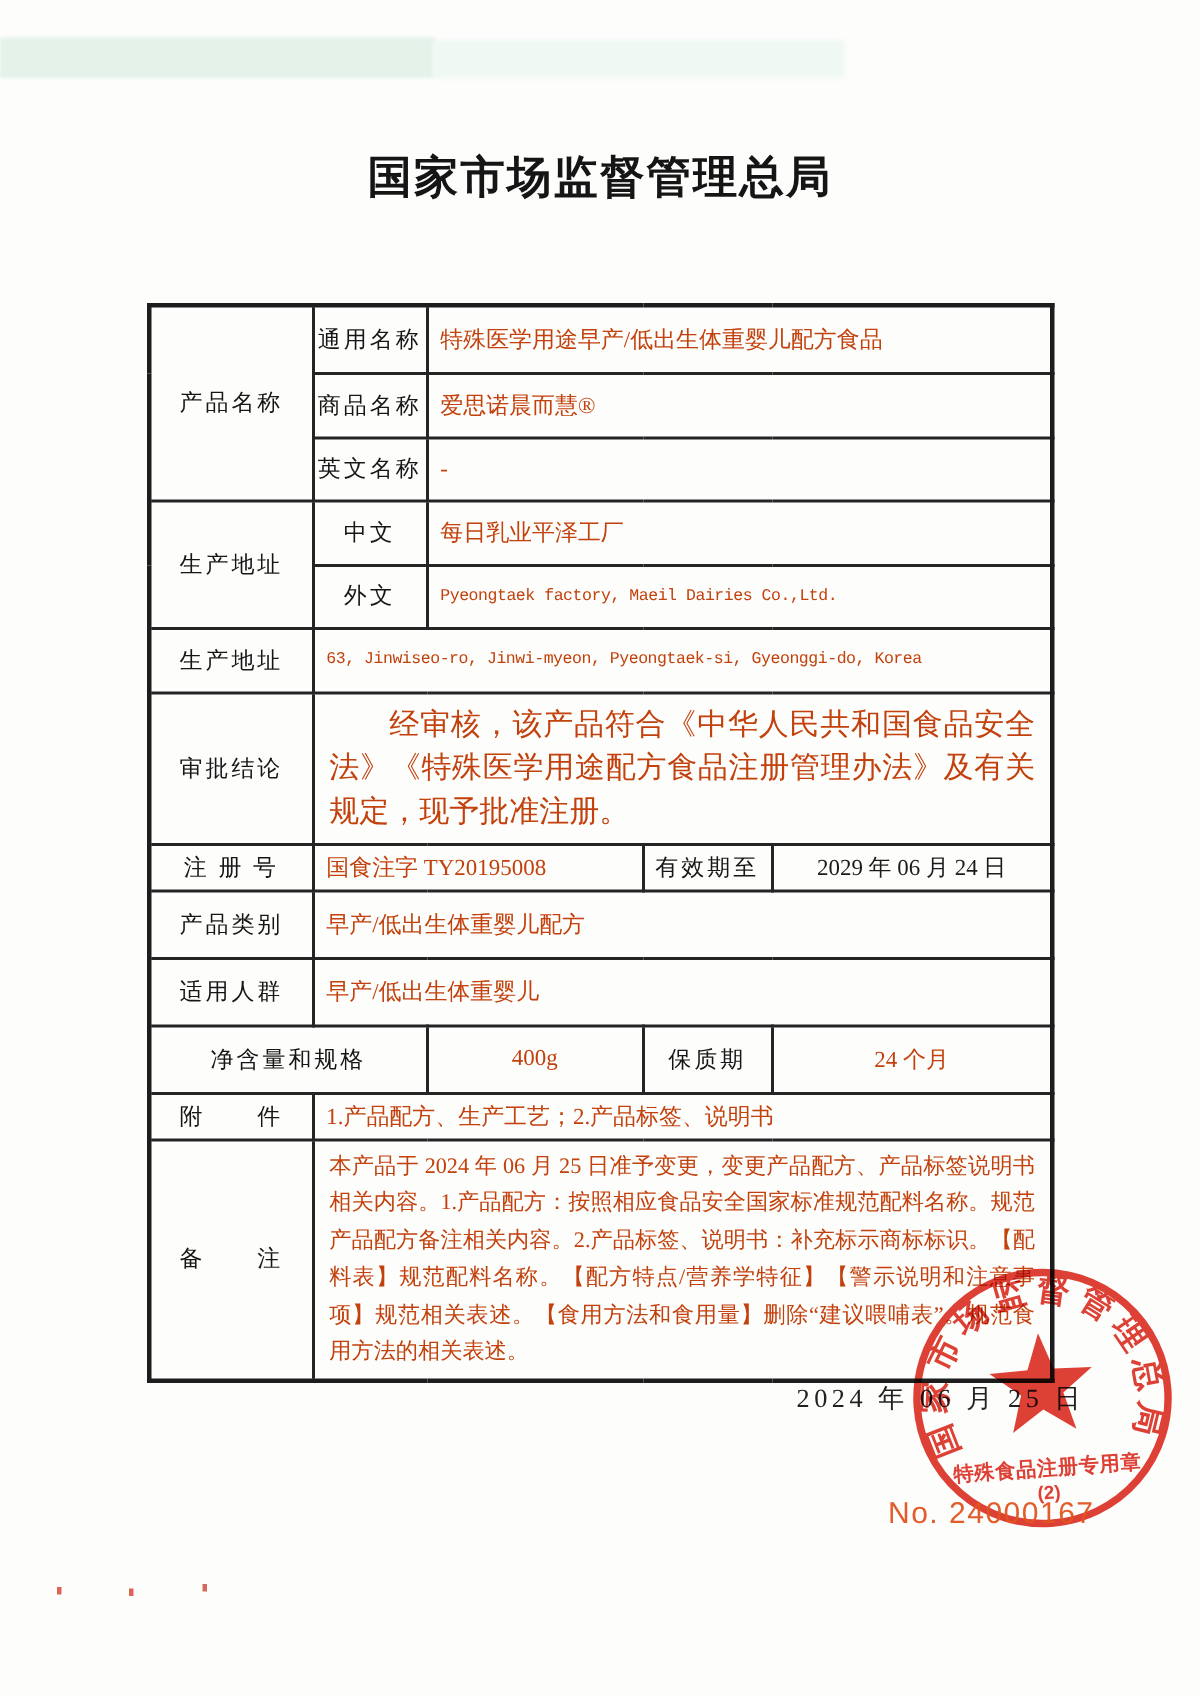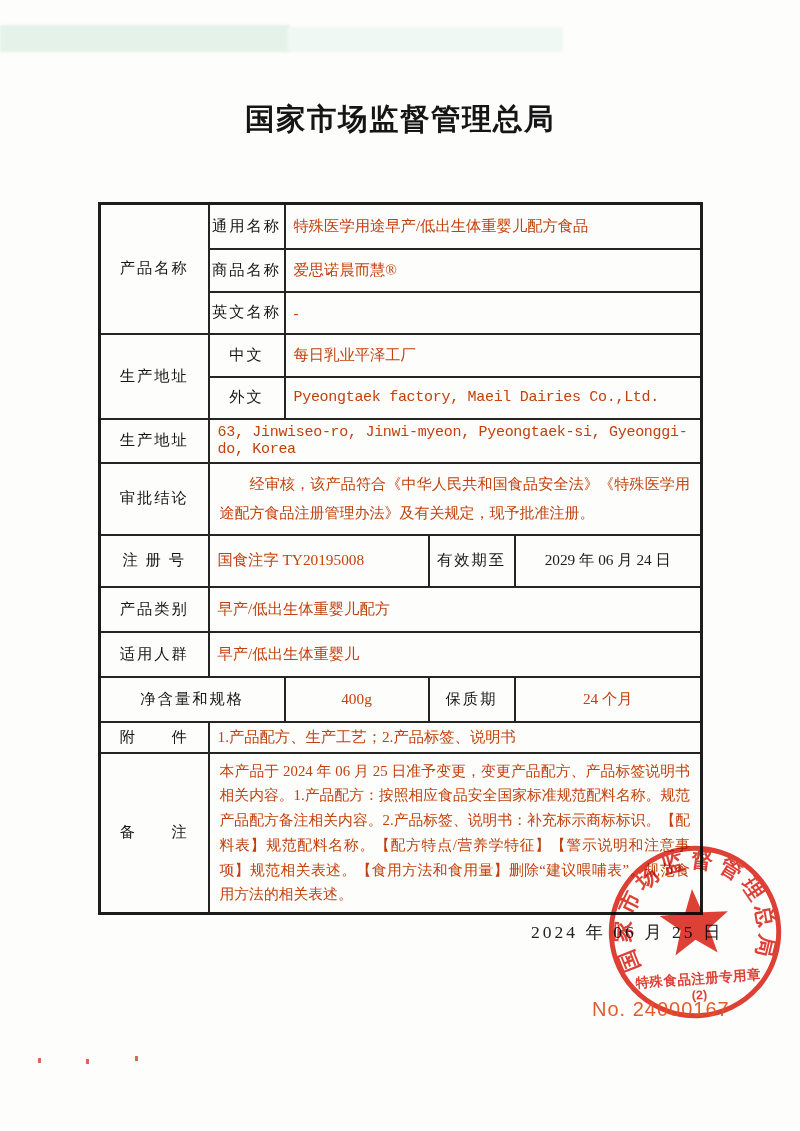--- a/index.html
+++ b/index.html
@@ -43,31 +43,31 @@
   }
   .cert-table td {
     border: 2px solid #242424;
     vertical-align: middle;
     overflow: hidden;
   }
   .cert-table { border: 3px solid #1d1d1d; }
   td.lbl { text-align: center; letter-spacing: 2px; color: #161616; }
   td.val { text-align: left; padding: 4px 8px; color: #c2410c; }
   td.val-center { text-align: center; padding: 4px 20px; }
-  td.val-mono { font-family: "Liberation Mono", "DejaVu Sans Mono", monospace; font-size: 15px; letter-spacing: -0.3px; }
-  td.val-para { padding: 6px 10px; line-height: 29px; text-indent: 2em; text-align: justify; font-size: 15px; }
+  td.val-mono { font-family: "Liberation Mono", "DejaVu Sans Mono", monospace; font-size: 11px; letter-spacing: -0.3px; }
+  td.val-para { padding: 6px 10px; line-height: 29px; text-indent: 2em; text-align: justify; font-size: 20px; }
   td.val-remarks { padding: 5px 10px; line-height: 24.8px; text-align: justify; font-size: 14.8px; vertical-align: top; }
   tr.r1  td { height: 45px; }
   tr.r2  td { height: 43px; }
   tr.r3  td { height: 42px; }
   tr.r4  td { height: 43px; }
   tr.r5  td { height: 42px; }
   tr.r6  td { height: 43px; }
   tr.r7  td { height: 70px; }
-  tr.r8  td { height: 52px; }
+  tr.r8  td { height: 31px; }
   tr.r9  td { height: 45px; }
   tr.r10 td { height: 45px; }
   tr.r11 td { height: 45px; text-align: center; }
   tr.r12 td { height: 28px; }
   tr.r13 td { height: 126px; }
   .issue-date {
     position: absolute; top: 920px; left: 531px;
     font-size: 17.5px; letter-spacing: 3px; color: #222;
   }
   .seal {

